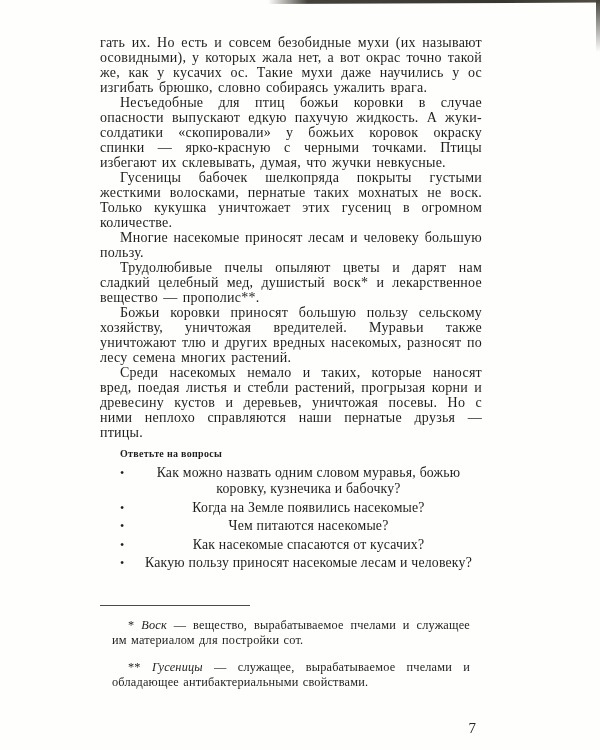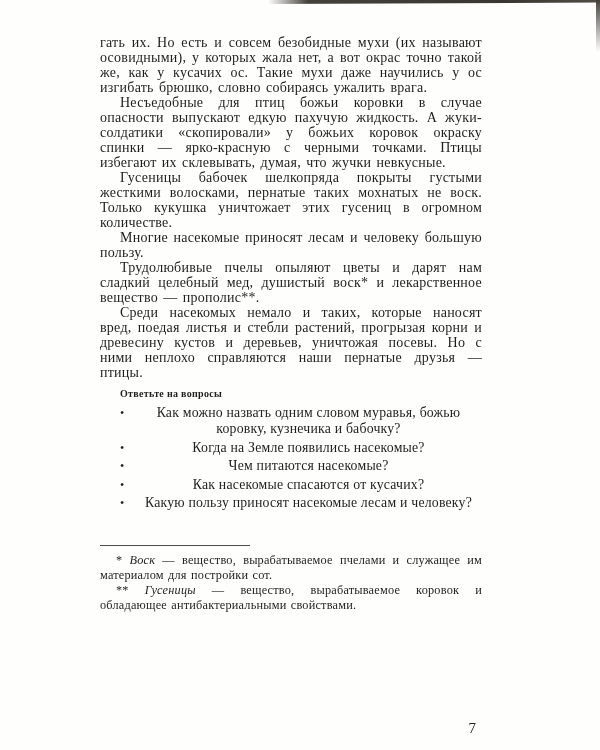--- a/index.html
+++ b/index.html
@@ -56,21 +56,21 @@
     font-size: 12px; line-height: 16.4px;
   }
   .question-item .q-text { flex: 1; text-align: center; }
   .footnotes { margin-top: 34px; }
   .footnote-rule {
     width: 150px; height: 0;
     border-top: 1px solid #4a4a46;
     margin: 0 0 7px 0;
   }
   p.footnote {
-    margin: 0;
+    margin: 12px;
     font-size: 12.3px;
     line-height: 15px;
     text-align: justify;
     text-indent: 16px;
     letter-spacing: 0.2px;
     word-spacing: 1px;
   }
   p.footnote .fn-term { font-style: italic; }
   .page-number {
     position: absolute; right: 124px; bottom: 13px;
@@ -85,20 +85,21 @@
   <div class="artifact-top"></div>
   <div class="artifact-right"></div>
 
   <div class="text-block">
 
     <p class="body-par">гать их. Но есть и совсем безобидные мухи (их называют осовидными), у которых жала нет, а вот окрас точно такой же, как у кусачих ос. Такие мухи даже научились у ос изгибать брюшко, словно собираясь ужалить врага.</p>
     <p class="body-par indent">Несъедобные для птиц божьи коровки в случае опасности выпускают едкую пахучую жидкость. А жуки-солдатики «скопировали» у божьих коровок окраску спинки — ярко-красную с черными точками. Птицы избегают их склевывать, думая, что жучки невкусные.</p>
     <p class="body-par indent">Гусеницы бабочек шелкопряда покрыты густыми жесткими волосками, пернатые таких мохнатых не воск. Только кукушка уничтожает этих гусениц в огромном количестве.</p>
     <p class="body-par indent">Многие насекомые приносят лесам и человеку большую пользу.</p>
     <p class="body-par indent">Трудолюбивые пчелы опыляют цветы и дарят нам сладкий целебный мед, душистый воск* и лекарственное вещество — прополис**.</p>
+    <p class="body-par indent">Божьи коровки приносят большую пользу сельскому хозяйству, уничтожая вредителей. Муравьи также уничтожают тлю и других вредных насекомых, разносят по лесу семена многих растений.</p>
     <p class="body-par indent">Среди насекомых немало и таких, которые наносят вред, поедая листья и стебли растений, прогрызая корни и древесину кустов и деревьев, уничтожая посевы. Но с ними неплохо справляются наши пернатые друзья — птицы.</p>
 
     <h3 class="questions-heading">Ответьте на вопросы</h3>
 
     <div class="question-list">
       <div class="question-item">
         <span class="bullet">•</span>
         <span class="q-text">Как можно назвать одним словом муравья, божью коровку, кузнечика и бабочку?</span>
       </div>
       <div class="question-item">
@@ -122,21 +123,21 @@
     <div class="footnotes">
       <div class="footnote-rule"></div>
       <p class="footnote">
         <span class="fn-marker">*</span>
         <span class="fn-term">Воск</span>
         <span class="fn-text">— вещество, вырабатываемое пчелами и служащее им материалом для постройки сот.</span>
       </p>
       <p class="footnote">
         <span class="fn-marker">**</span>
         <span class="fn-term">Гусеницы</span>
-        <span class="fn-text">— вещество, вырабатываемое коровок и обладающее антибактериальными свойствами.</span>
+        <span class="fn-text">— служащее, вырабатываемое пчелами и обладающее антибактериальными свойствами.</span>
       </p>
     </div>
 
   </div>
 
   <div class="page-number">7</div>
 
 </div>
 
 </body></html>

